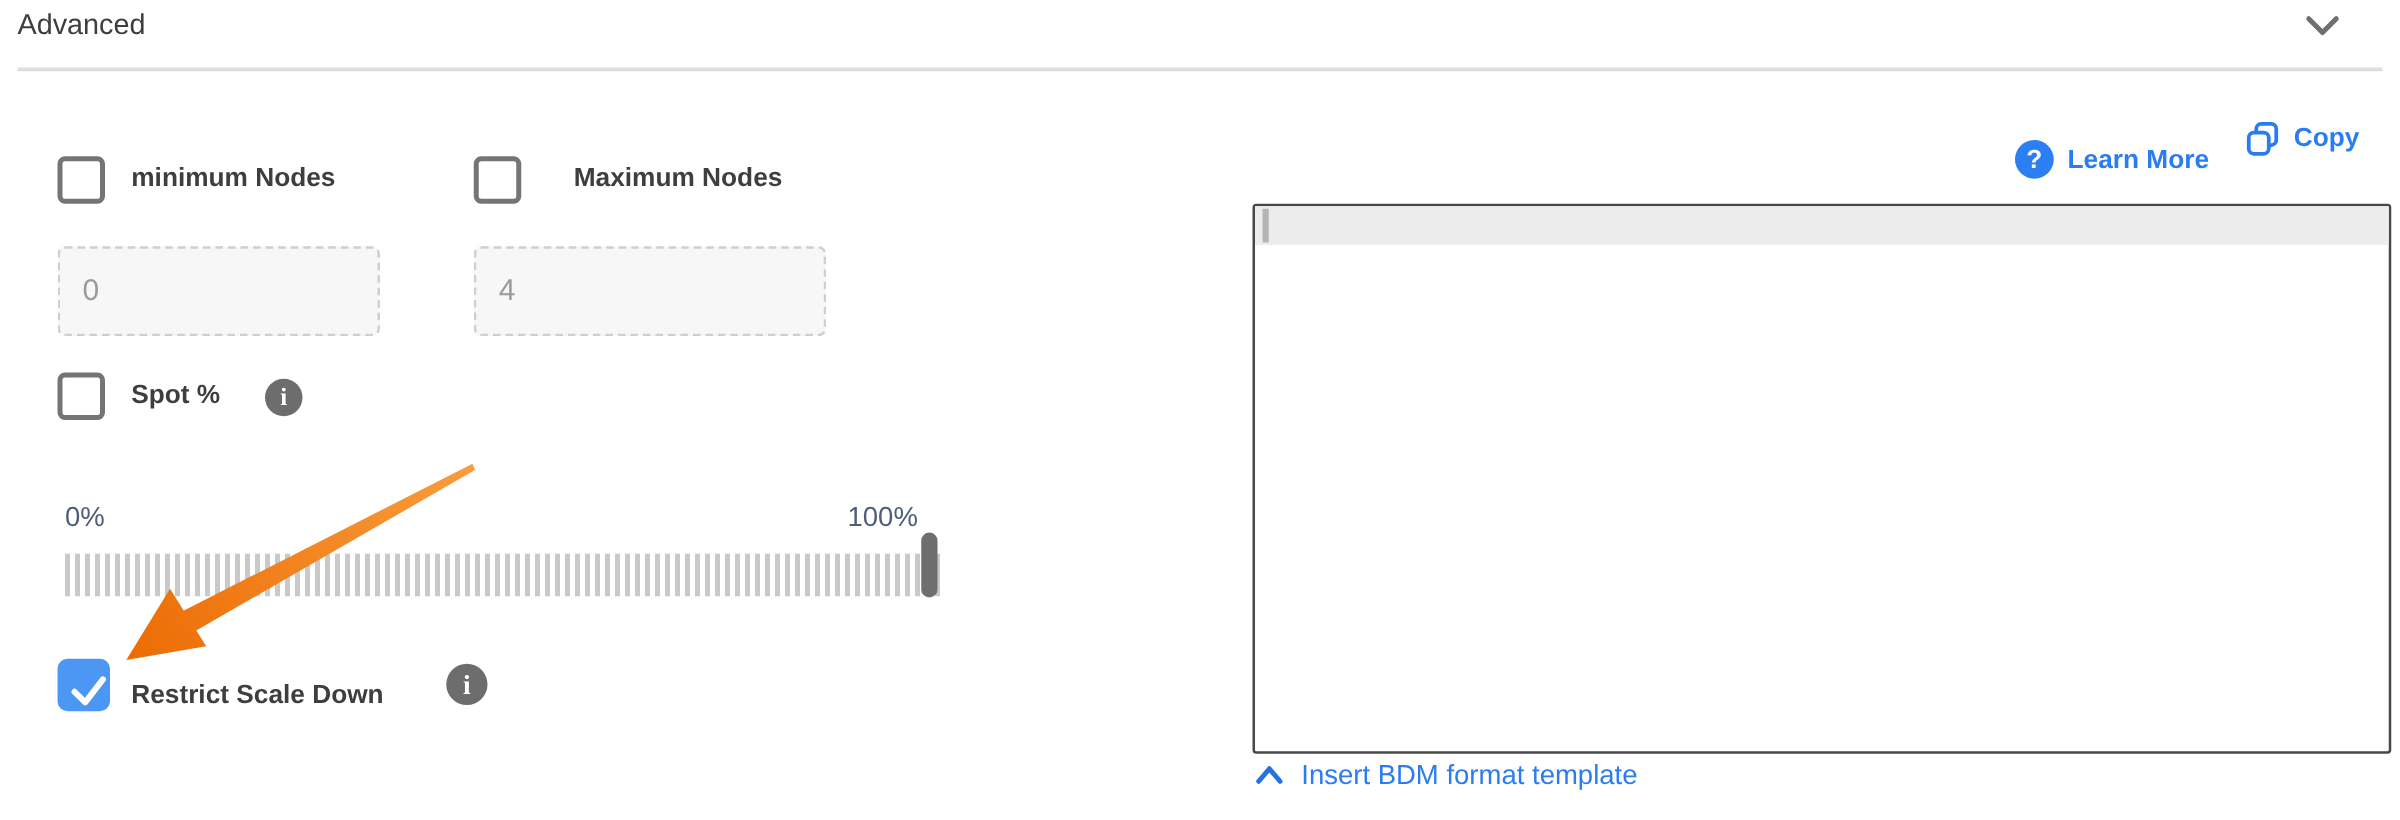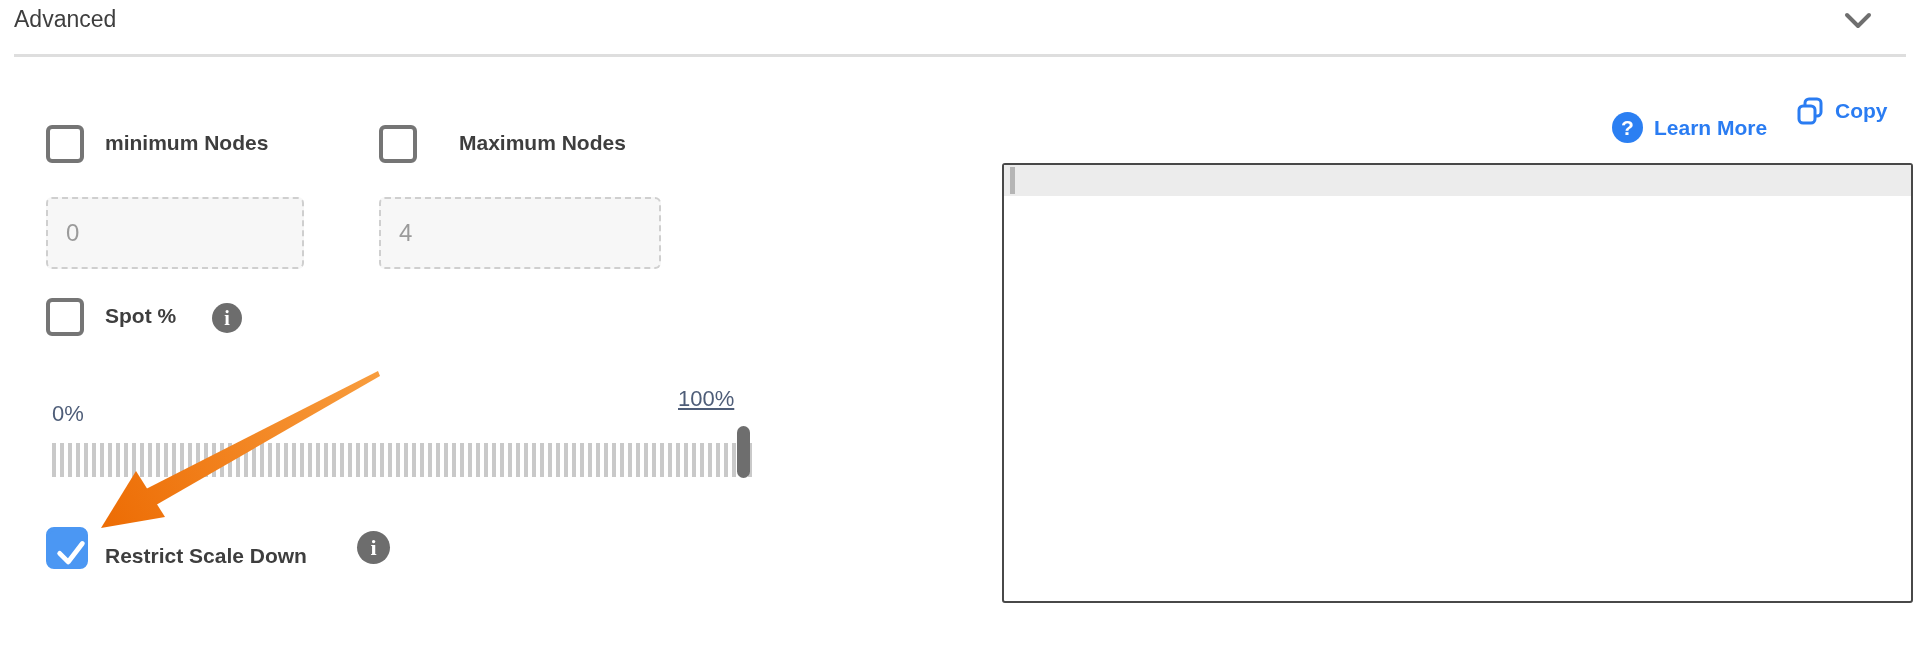--- a/index.html
+++ b/index.html
@@ -81,21 +81,21 @@
   <input class="dash-input" style="left: 46px; top: 197px; width: 258px; height: 72px;" type="text" placeholder="0">
   <input class="dash-input" style="left: 379px; top: 197px; width: 282px; height: 72px;" type="text" placeholder="4">
 
   <div class="cb" style="left:46px;top:298px;">
     
   </div>
   <div class="cb-label" style="left:105px;top:304px;">Spot %</div>
   <div class="info-icon sm" style="left:212px;top:303px;">i</div>
 
   <div class="slider-label" style="left:52px;top:401px;">0%</div>
-  <div class="slider-label" style="left:678px;top:386px;text-decoration:underline;">100%</div>
+  <div class="slider-label" style="left:678px;top:401px;">100%</div>
   <div class="slider-track"></div>
   <div class="slider-handle"></div>
 
   <div class="cb big checked" style="left:46px;top:527px;">
     <svg class="tick" width="34" height="32" viewBox="0 0 24 22">
       <polyline points="4,12 10,18 20,5" fill="none" stroke="#fff" stroke-width="3.4" stroke-linecap="round" stroke-linejoin="round"></polyline>
     </svg>
   </div>
   <div class="cb-label" style="left:105px;top:544px;">Restrict Scale Down</div>
   <div class="info-icon md" style="left:357px;top:531px;">i</div>
@@ -124,14 +124,20 @@
     </svg>
     <span>Copy</span>
   </div>
 
   <div class="editor">
     <div class="editor-line"></div>
     <div class="editor-caret"></div>
     <span></span>
   </div>
 
+  <div class="insert-link">
+    <svg width="23" height="16" viewBox="0 0 23 16">
+      <polyline points="3,13 11.5,3 20,13" fill="none" stroke="#2374e1" stroke-width="4" stroke-linecap="round" stroke-linejoin="round"></polyline>
+    </svg>
+    <span>Insert BDM format template</span>
+  </div>
 
 </div>
 
 </body></html>

